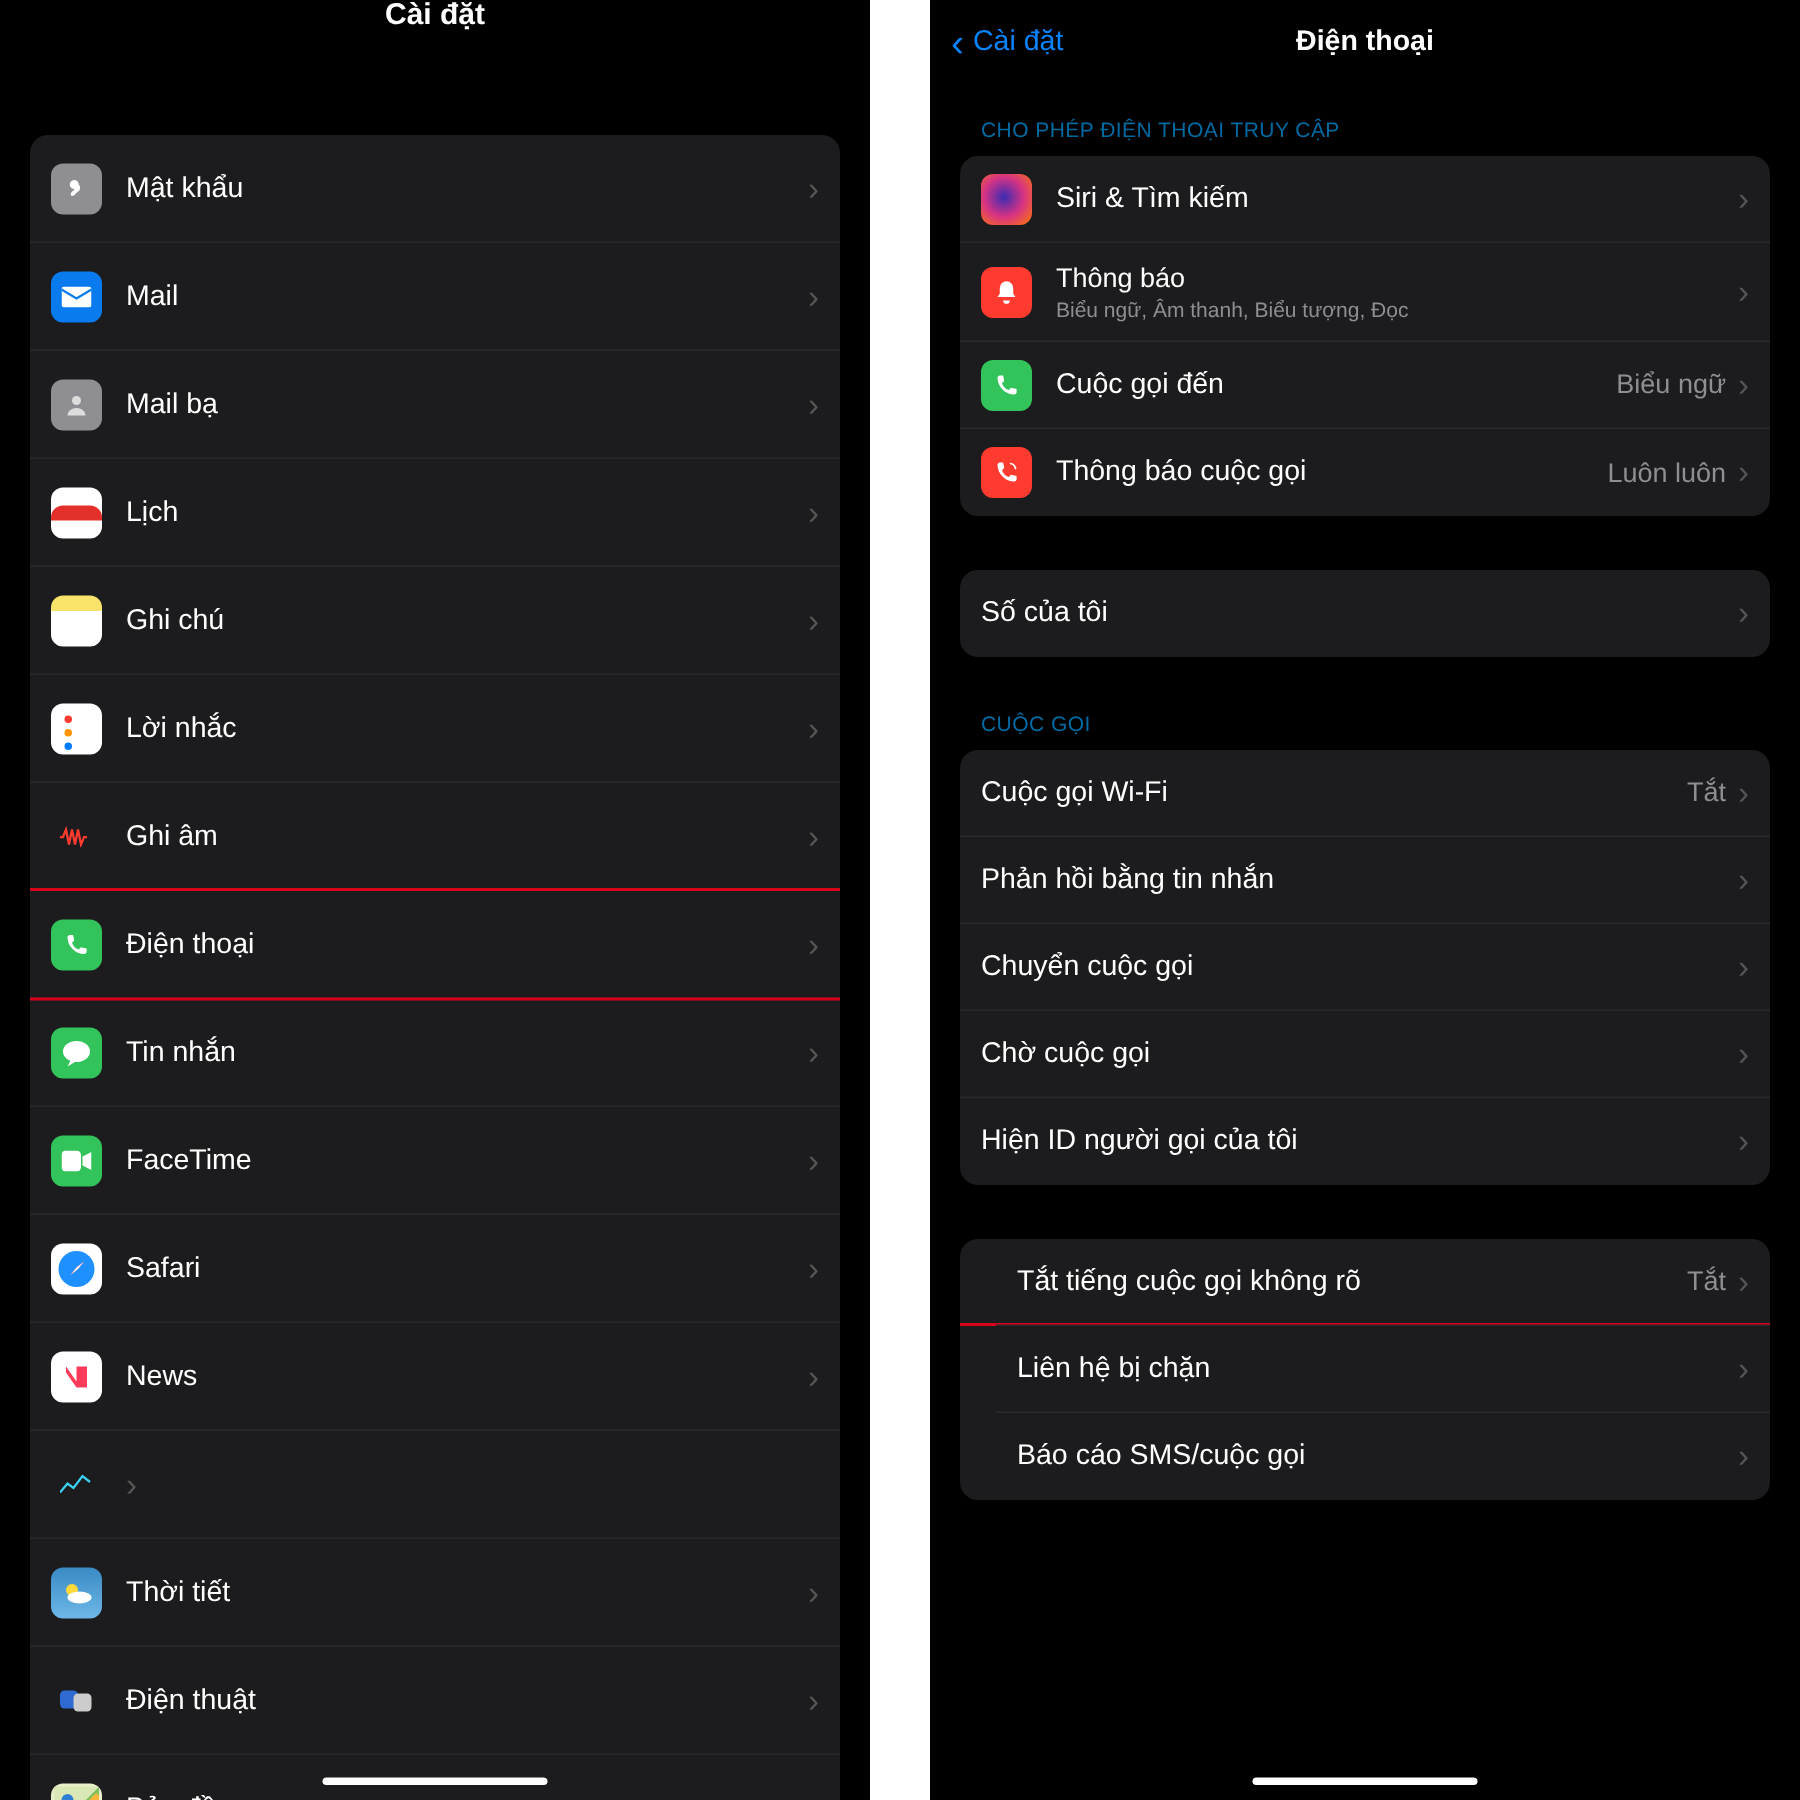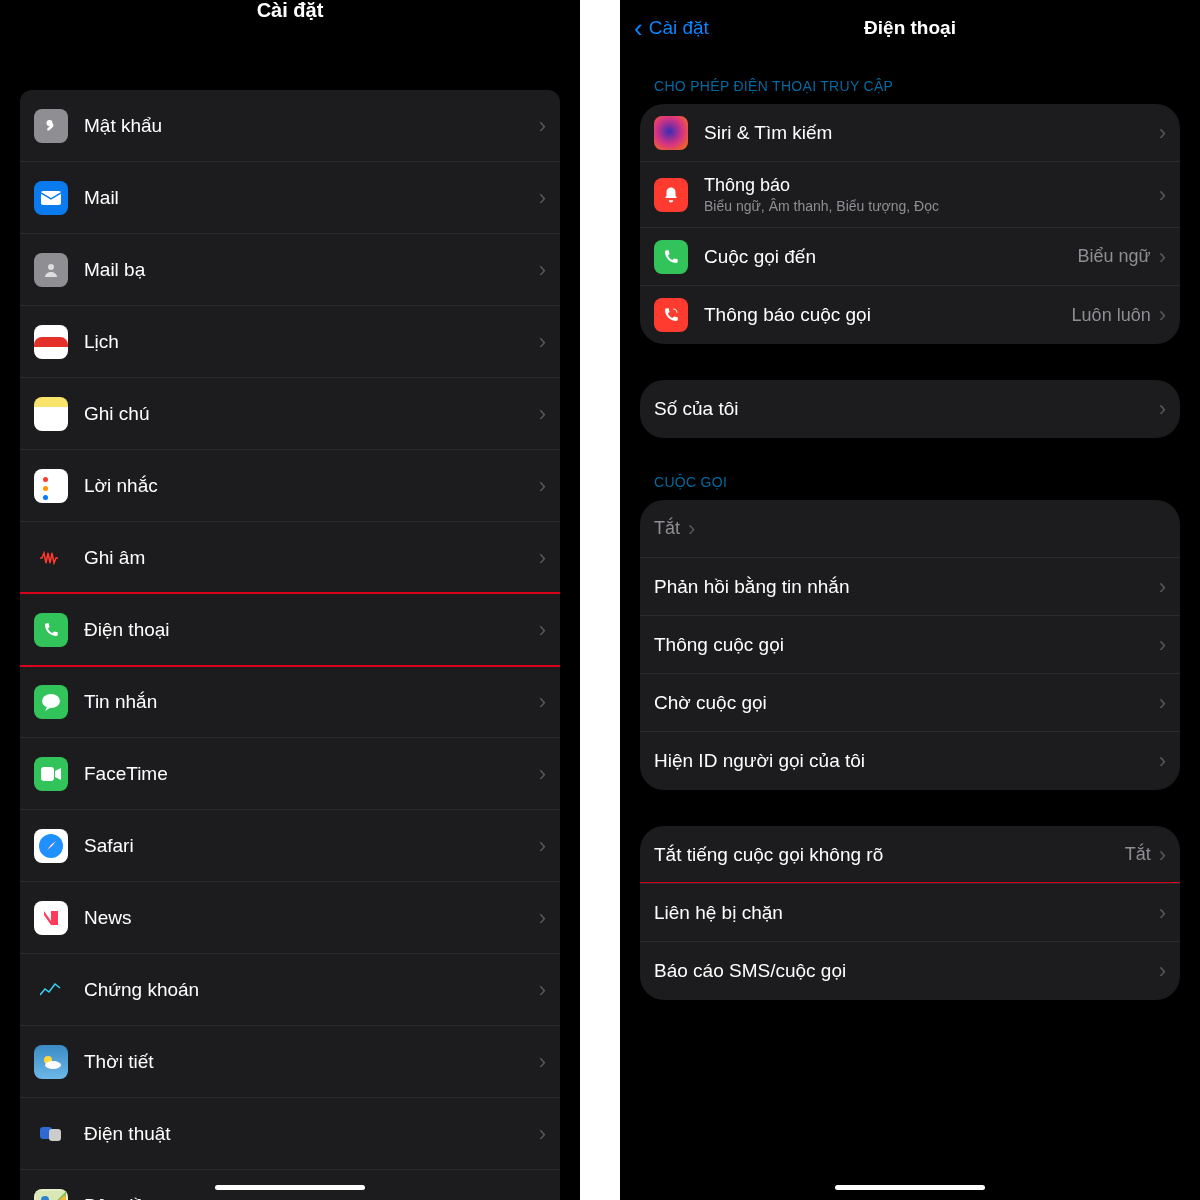--- a/index.html
+++ b/index.html
@@ -150,21 +150,21 @@
   .section-label {
     font-size:14px;
     color:#0369a1;
     text-transform:uppercase;
     margin: 30px 34px 10px 34px;
     letter-spacing: 0.3px;
   }
   .group {
     margin: 0 20px;
     background:#1c1c1e;
-    border-radius:24px;
+    border-radius:12px;
     overflow:hidden;
   }
   .group .row { height: 58px; }
   .row-sub {
     font-size:14px;
     color:#8e8e93;
     margin-top:2px;
   }
   .row-body {
     flex:1;
@@ -178,21 +178,21 @@
     margin-right: 8px;
   }
   .row.tall { height: 66px; }
 
   .ic-siri { background: radial-gradient(circle at 45% 45%, #3b2bb3, #d63384, #ff7a00); }
   .ic-notif { background:#ff3b30; }
   .ic-incoming { background:#32c35a; }
   .ic-announce { background:#ff3b30; }
   .spacer-md { height: 36px; }
 
-  .group-pos-rel { position:relative; }
+  .group-pos-rel { position:relative;padding-left:24px; }
   .red-outline {
     position:absolute;
     left:-2px; right:-2px; top:-2px; bottom:auto;
     height: 60px;
     border:2px solid #d9001b;
     pointer-events:none;
     border-radius: 2px;
   }
 </style>
 </head>
@@ -308,21 +308,20 @@
         </div>
       <div class="row-label">News</div>
       <div class="chevron">›</div>
     </div>
     <div class="row">
       <div class="app-icon ic-stocks">
           <svg width="22" height="14" viewBox="0 0 22 14">
             <path d="M0 12l5-6 4 3 6-8 5 4" stroke="#39d2f3" stroke-width="1.5" fill="none"></path>
           </svg>
         </div>
-      <div class="row-label">Chứng khoán</div>
       <div class="chevron">›</div>
     </div>
     <div class="row">
       <div class="app-icon ic-weather">
           <svg width="22" height="16" viewBox="0 0 22 16">
             <circle cx="8" cy="6" r="4" fill="#ffd93b"></circle>
             <ellipse cx="13" cy="11" rx="8" ry="4" fill="#fff"></ellipse>
           </svg>
         </div>
       <div class="row-label">Thời tiết</div>
@@ -422,29 +421,30 @@
   <div class="group">
     <div class="row">
       <div class="row-label">Số của tôi</div>
       <div class="chevron">›</div>
     </div>
   </div>
 
   <div class="section-label" style="margin-top:36px;">CUỘC GỌI</div>
   <div class="group">
     <div class="row">
+      <div class="row-label">Cuộc gọi Wi-Fi</div>
       <div class="row-value">Tắt</div>
       <div class="chevron">›</div>
     </div>
     <div class="row">
       <div class="row-label">Phản hồi bằng tin nhắn</div>
       <div class="chevron">›</div>
     </div>
     <div class="row">
-      <div class="row-label">Thông cuộc gọi</div>
+      <div class="row-label">Chuyển cuộc gọi</div>
       <div class="chevron">›</div>
     </div>
     <div class="row">
       <div class="row-label">Chờ cuộc gọi</div>
       <div class="chevron">›</div>
     </div>
     <div class="row">
       <div class="row-label">Hiện ID người gọi của tôi</div>
       <div class="chevron">›</div>
     </div>

